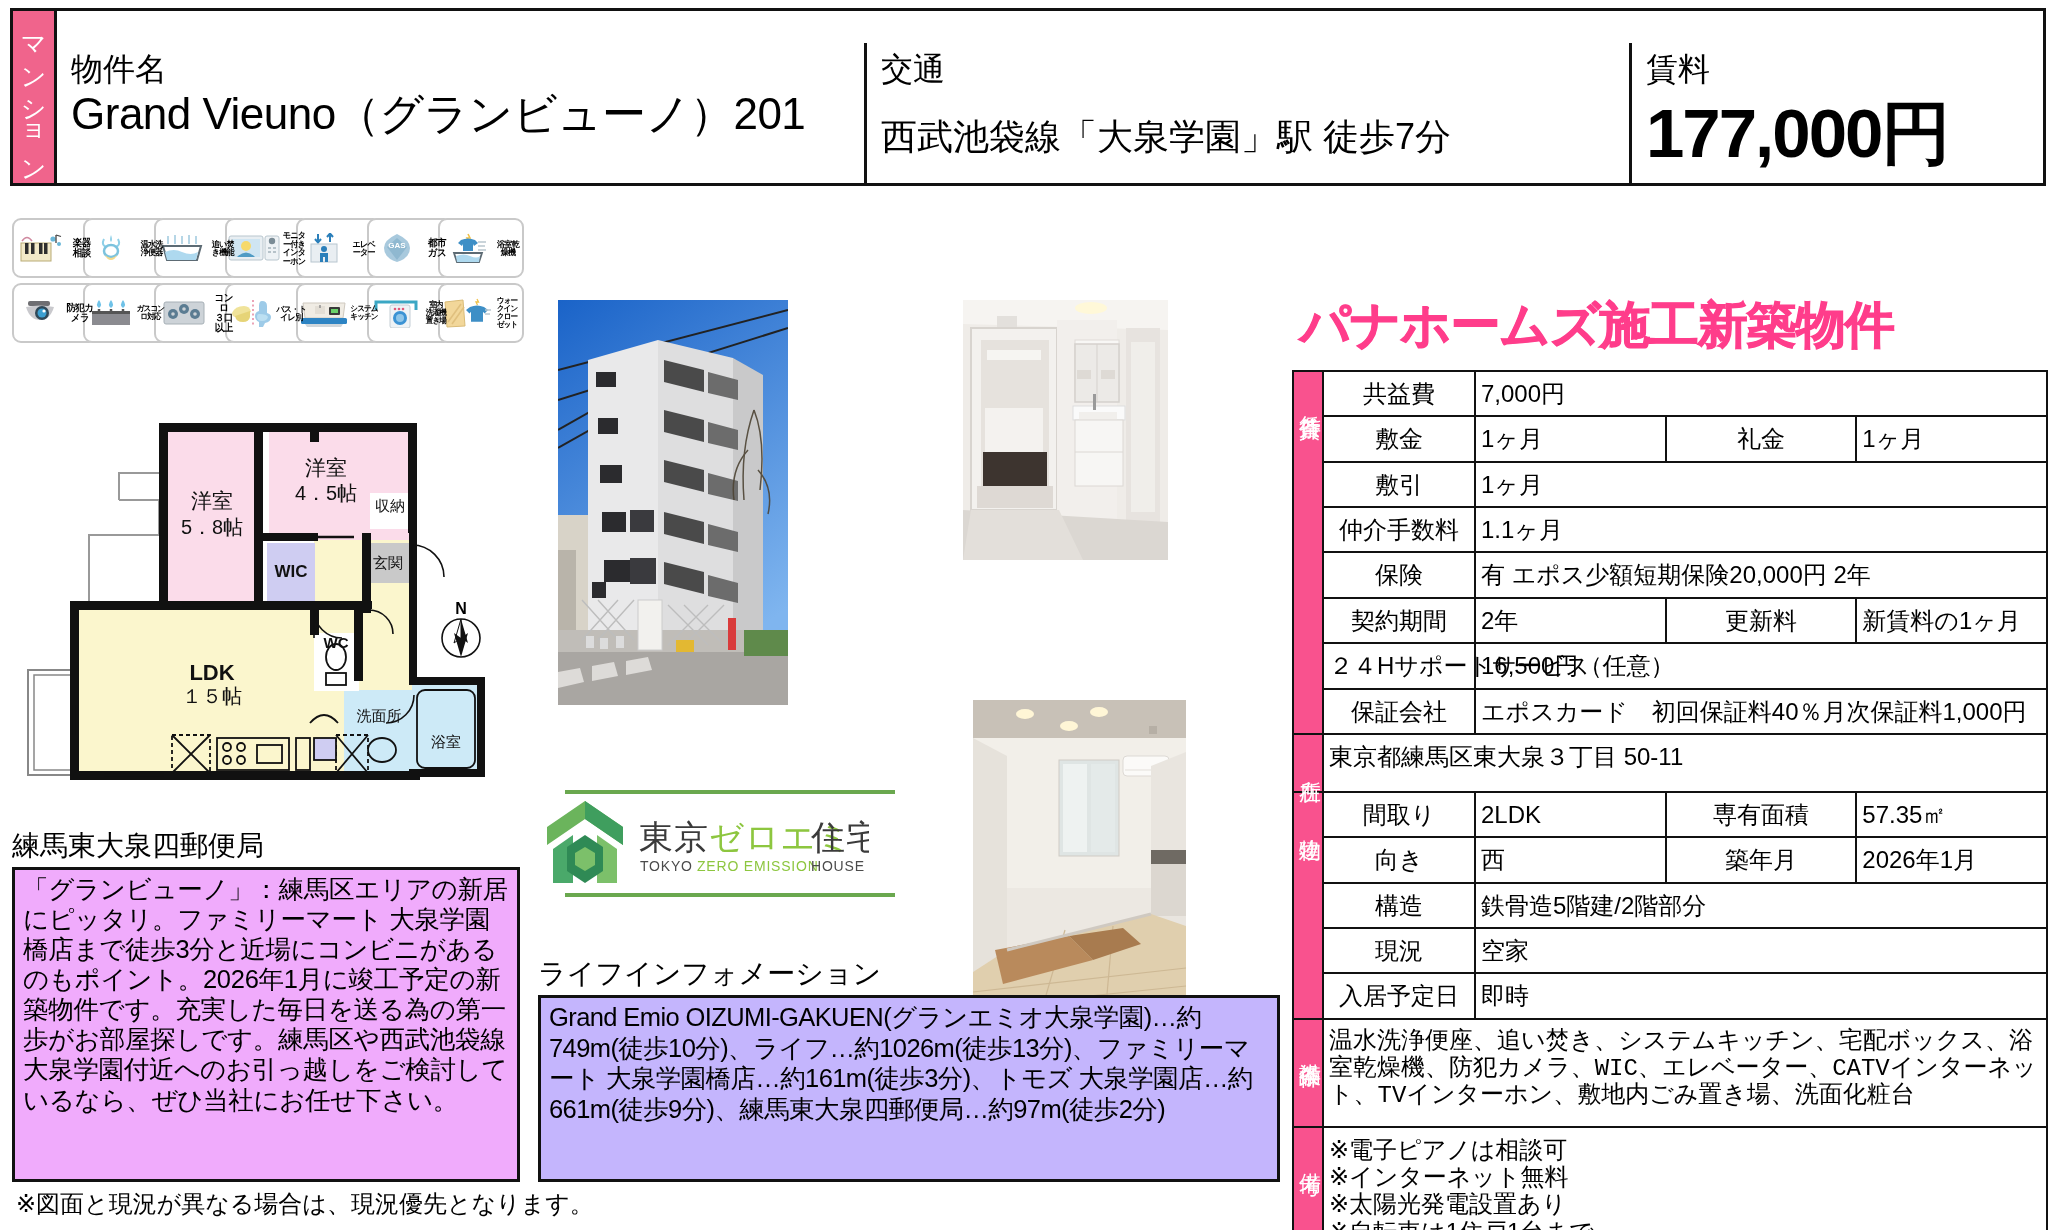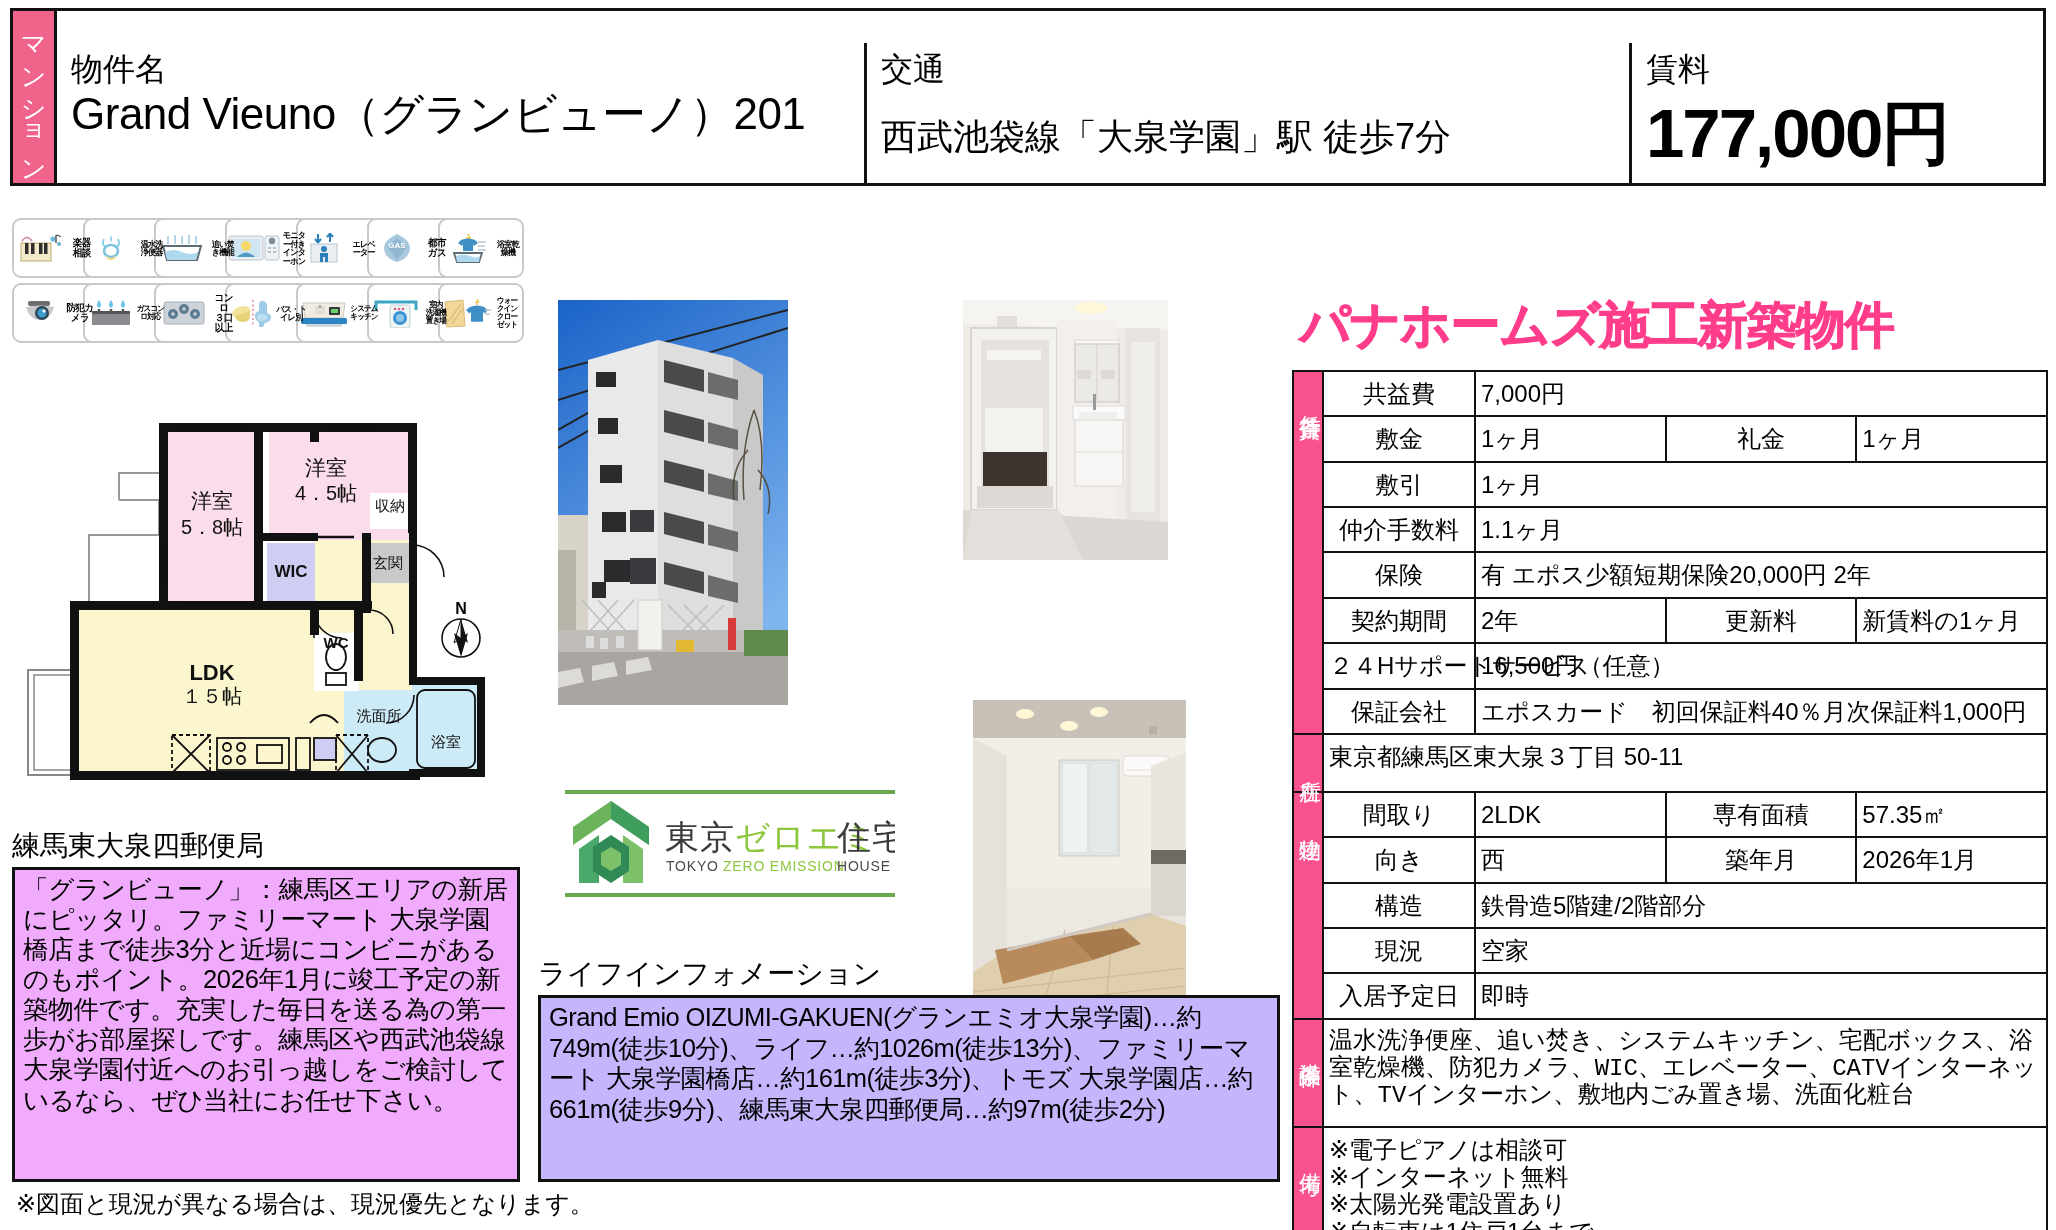--- a/index.html
+++ b/index.html
@@ -60,21 +60,21 @@
   
   .floorplan { position:absolute; left:14px; top:405px; width:500px; height:400px; }
 
   
   .photo { position:absolute; overflow:hidden; }
   .ph-exterior { left:558px; top:300px; width:230px; height:405px; }
   .ph-bath     { left:963px; top:300px; width:205px; height:260px; }
   .ph-living   { left:973px; top:700px; width:213px; height:340px; }
 
   
-  .zelogo { position:absolute; left:565px; top:787px; width:330px; height:110px;text-align:right; }
+  .zelogo { position:absolute; left:539px; top:787px; width:330px; height:110px;text-align:right; }
   .ze-divider { position:absolute; left:565px; top:790px; width:330px; height:4px; background:#6aa84f; }
   .ze-divider2 { position:absolute; left:565px; top:893px; width:330px; height:4px; background:#6aa84f; }
 
   
   .sp-title { position:absolute; left:12px; top:832px; font-size:28px; line-height:1; }
   .sp-box {
     position:absolute; left:12px; top:867px; width:508px; height:315px;
     border:3px solid #111; background:#f0abfc; padding:4px 8px;
     font-size:25.5px; line-height:1.18; letter-spacing:-0.3px;
   }

